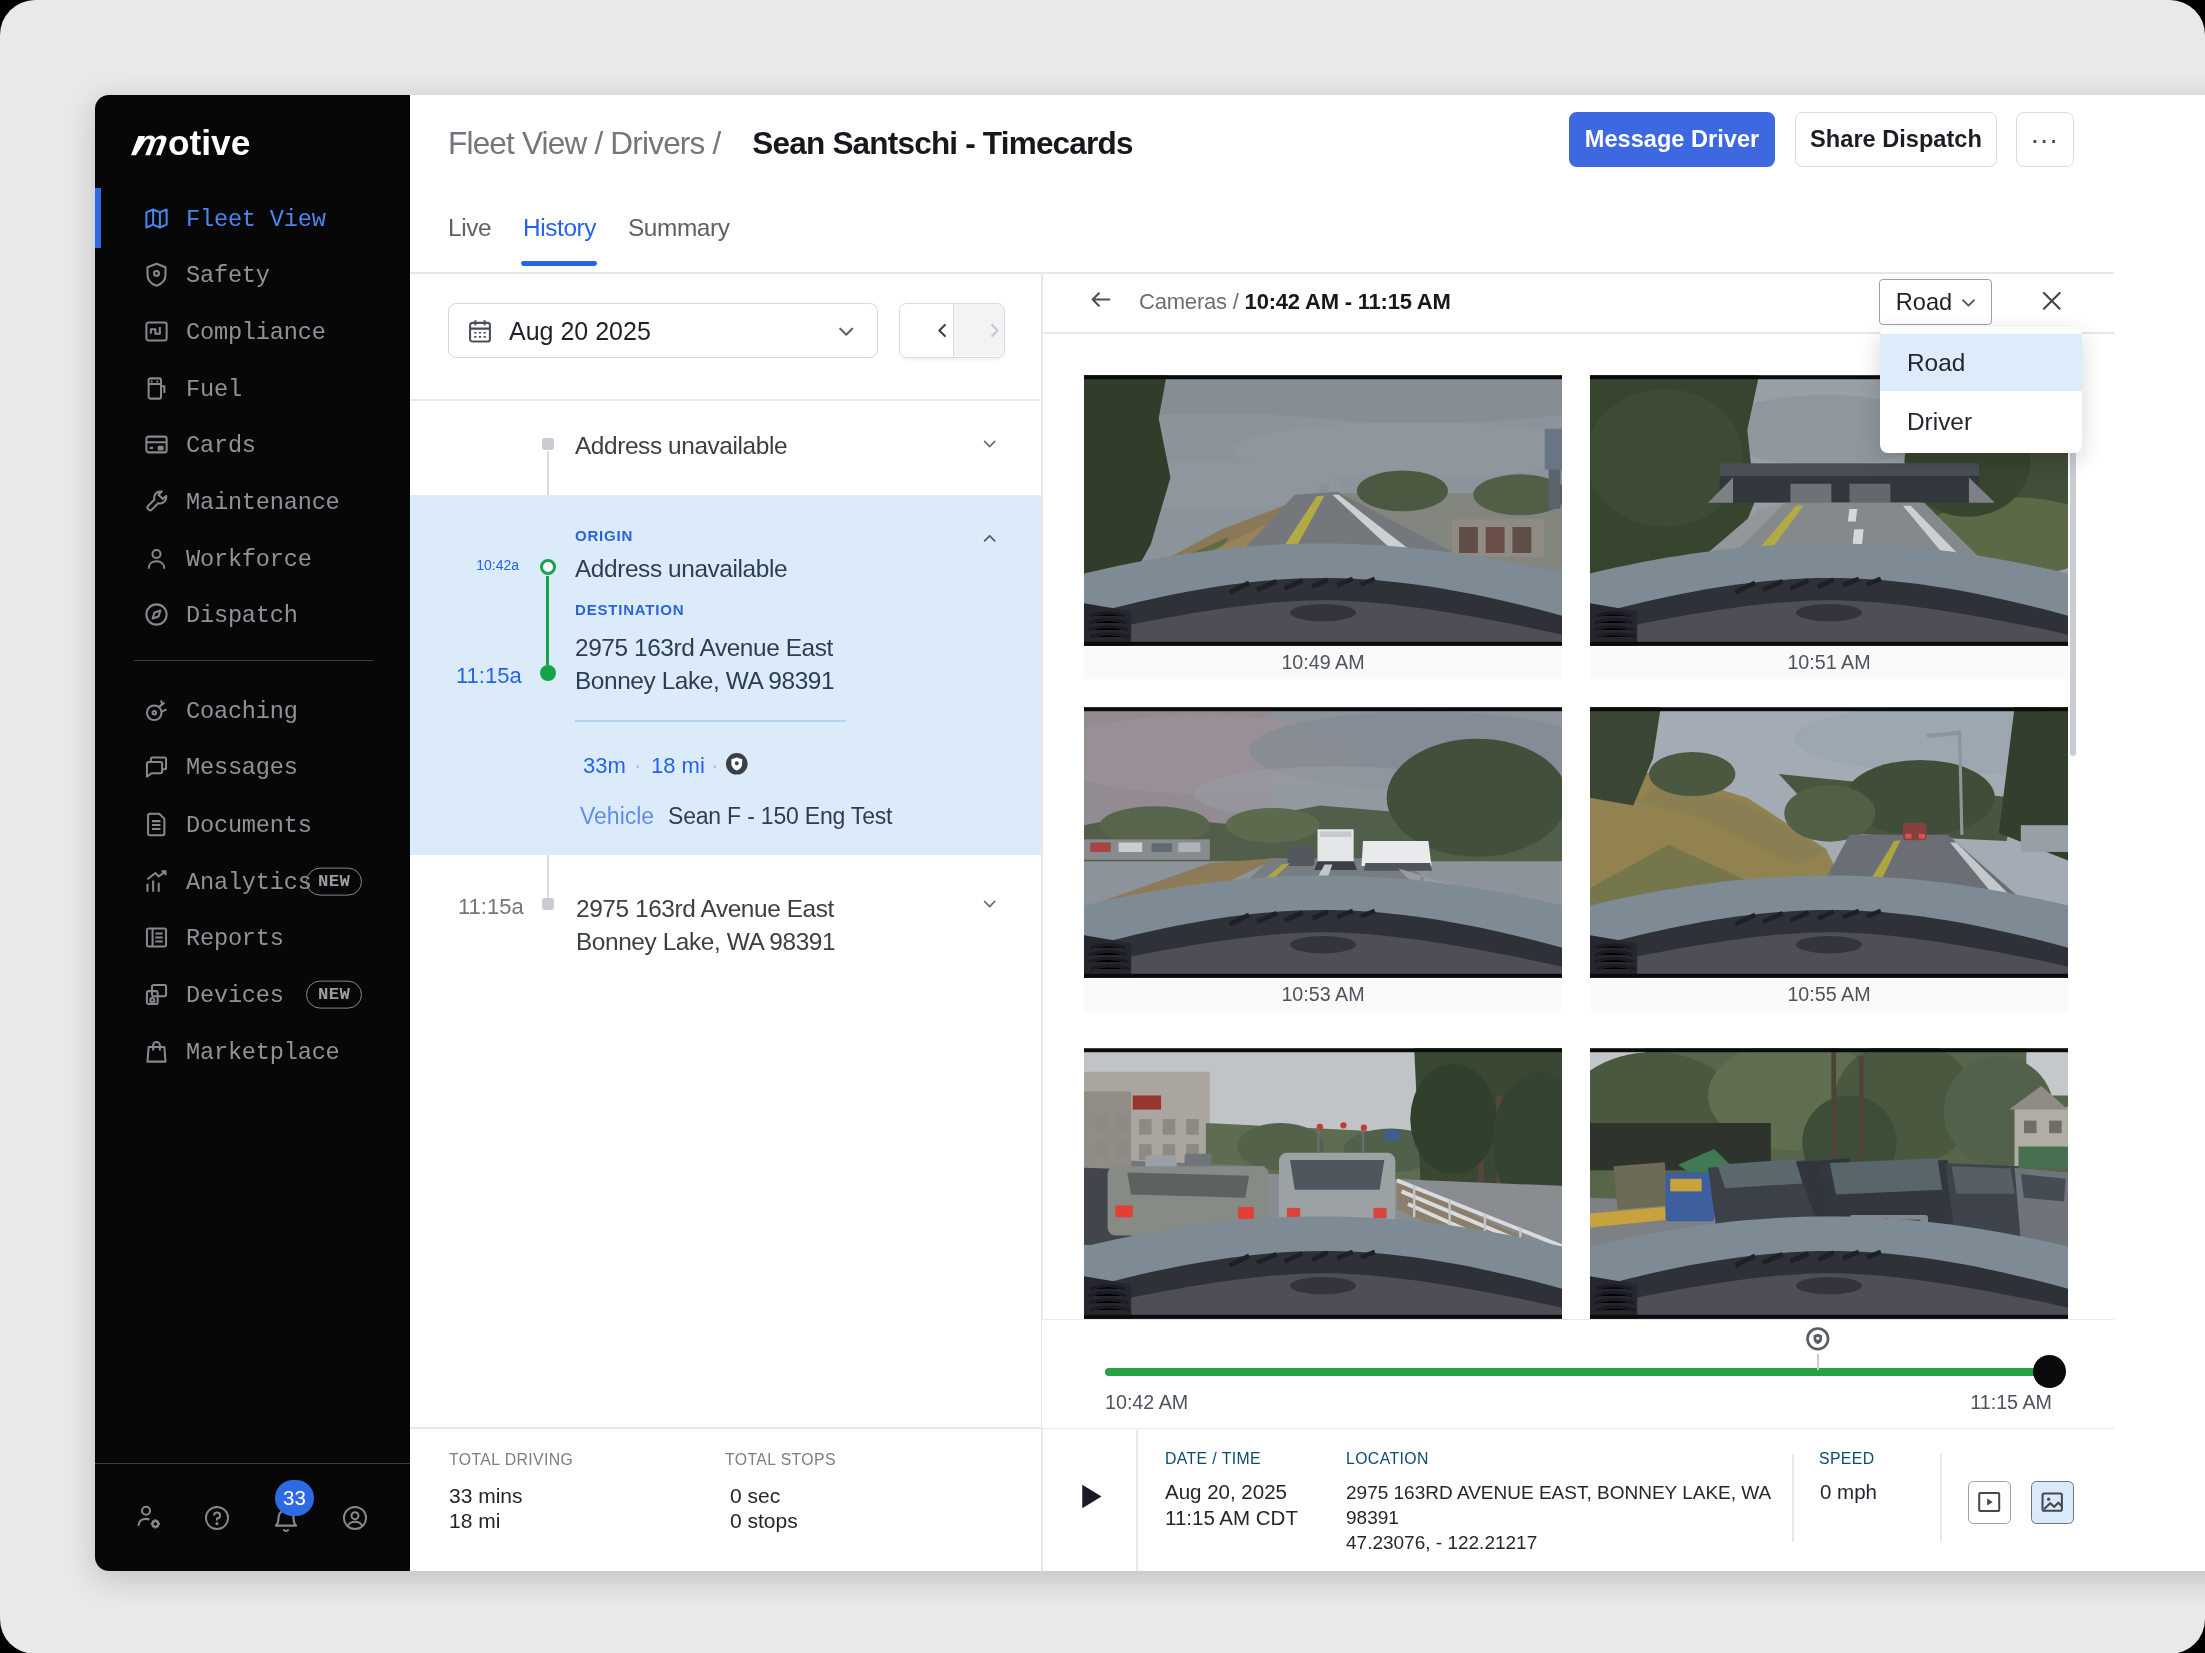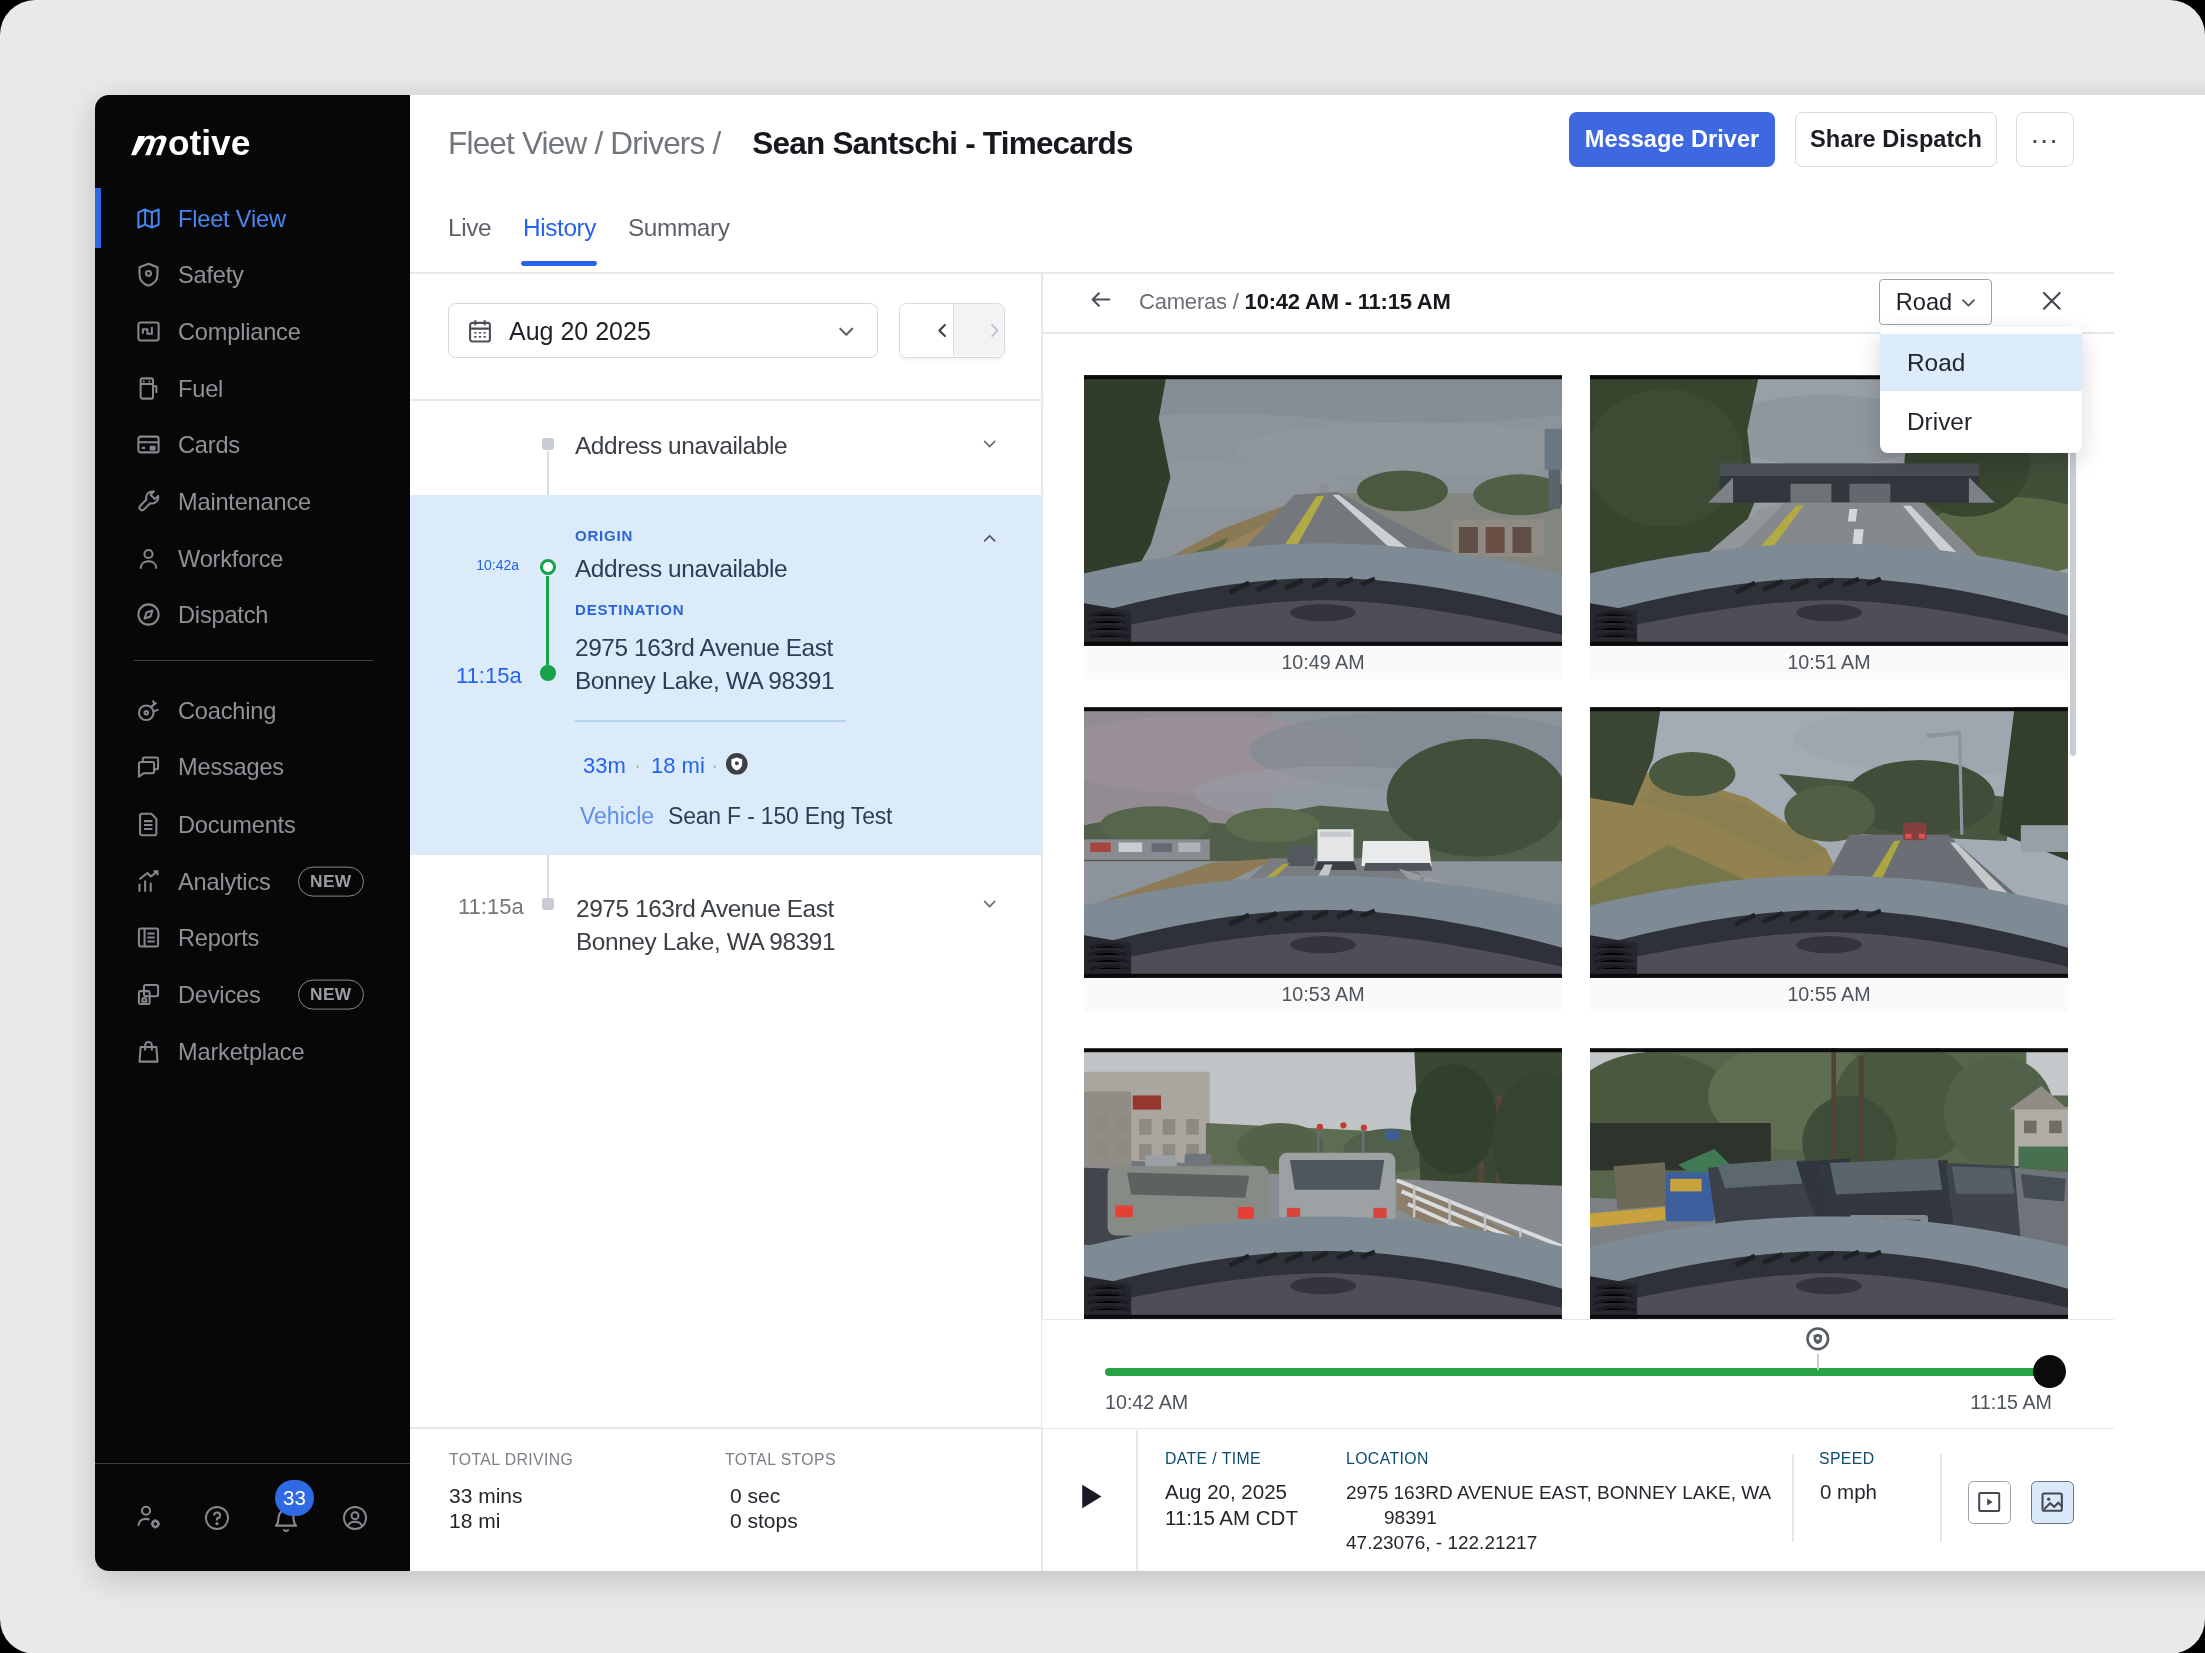--- a/index.html
+++ b/index.html
@@ -1,21 +1,21 @@
 <!DOCTYPE html>
 <html style="font-size:12.6px"><head>
 <meta charset="utf-8">
 <style>
 * { margin:0; padding:0; box-sizing:border-box; }
 html,body { width:2205px; height:1654px; background:#000; font-family:"Liberation Sans", sans-serif; overflow:hidden; }
 .bg { position:absolute; left:0; top:0; width:2205px; height:1654px; background:#e9e9ea; border-radius:35px; }
 .app { position:absolute; left:95px; top:95px; width:2204px; height:1476px; background:#fff; border-radius:14px; box-shadow:0 7.9px 31.5px rgba(0,0,0,.18); }
 
 .sidebar { position:absolute; left:0; top:0; width:315px; height:1476px; background:#070708; border-radius:14px 0 0 14px; }
-.navitem { position:absolute; left:0; width:315px; height:57px; }
+.navitem { position:absolute; left:8px; width:315px; height:57px;font-family:Liberation Mono, monospace; }
 .navitem .ic { position:absolute; left:40px; top:15px; width:27px; height:27px; }
 .navitem .lb { position:absolute; left:83px; top:50%; transform:translateY(-50%); font-size:23.6px; letter-spacing:-0.2px; color:#8f9398; white-space:nowrap; }
 .navitem.active .lb { color:#4a86f0; }
 .activebar { position:absolute; left:0px; top:93px; width:5.5px; height:60px; background:#2f6ae5; }
 .newbadge { position:absolute; left:203px; top:50%; transform:translateY(-50%); border:1.6px solid #83878d; color:#9b9fa4; border-radius:15.8px; font-size:17.3px; font-weight:bold; padding:3.9px 11px 3.9px; letter-spacing:0.4px; }
 .sdivider { position:absolute; left:0; width:315px; height:0.8px; background:#3c3e42; }
 
 .crumb { position:absolute; left:353px; top:30px; font-size:31.5px; letter-spacing:-0.8px; color:#72767d; white-space:nowrap; }
 .crumb b { color:#16181d; font-weight:bold;margin-left:24px; }
 .tab { position:absolute; top:119px; font-size:24.4px; letter-spacing:-0.4px; color:#5d6167; }
@@ -666,21 +666,21 @@
     <div class="bbar"></div>
     <svg style="position:absolute;left:979px;top:1385px;" width="33" height="33" viewBox="0 0 24 24">
         <path d="M6 3.5 L20 12 L6 20.5 Z" fill="#181b21"></path>
       </svg>
     <div class="bdiv" style="left:1041px;top:1335px;height:141px;"></div>
     <div class="blabel" style="left:1070px;top:1355px;">DATE / TIME</div>
     <div class="bval" style="left:1070px;top:1385px;">Aug 20, 2025</div>
     <div class="bval" style="left:1070px;top:1411px;">11:15 AM CDT</div>
     <div class="blabel" style="left:1251px;top:1355px;">LOCATION</div>
     <div class="bval" style="left:1251px;top:1387px;font-size:19px;">2975 163RD AVENUE EAST, BONNEY LAKE, WA</div>
-    <div class="bval" style="left:1251px;top:1412px;font-size:19px;margin-left:38px;">98391</div>
+    <div class="bval" style="left:1251px;top:1412px;font-size:19px;">98391</div>
     <div class="bval" style="left:1251px;top:1437px;font-size:19px;">47.23076, - 122.21217</div>
     <div class="bdiv" style="left:1697px;top:1359px;height:88px;"></div>
     <div class="blabel" style="left:1724px;top:1355px;">SPEED</div>
     <div class="bval" style="left:1725px;top:1385px;">0 mph</div>
     <div class="bdiv" style="left:1845px;top:1359px;height:88px;"></div>
     <div class="iconbtn" style="left:1873px;">
       <svg style="position:absolute;left:7.9px;top:8.7px;" width="24.4" height="22" viewBox="0 0 24 22" fill="none" stroke="#43474e" stroke-width="2">
           <rect x="2" y="2" width="20" height="18" rx="1"></rect>
           <path d="M10 7.5 L15.5 11 L10 14.5 Z" fill="#43474e" stroke="none"></path>
         </svg>

